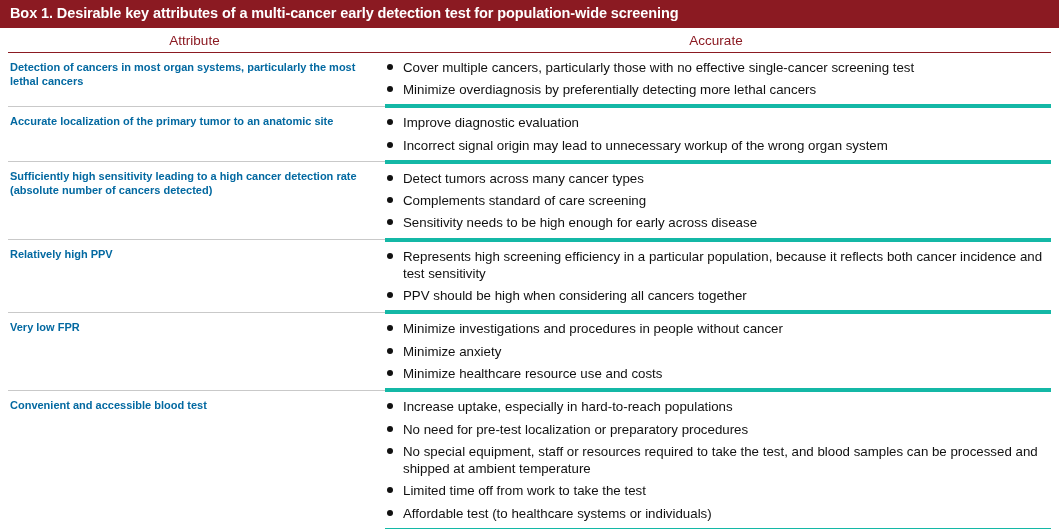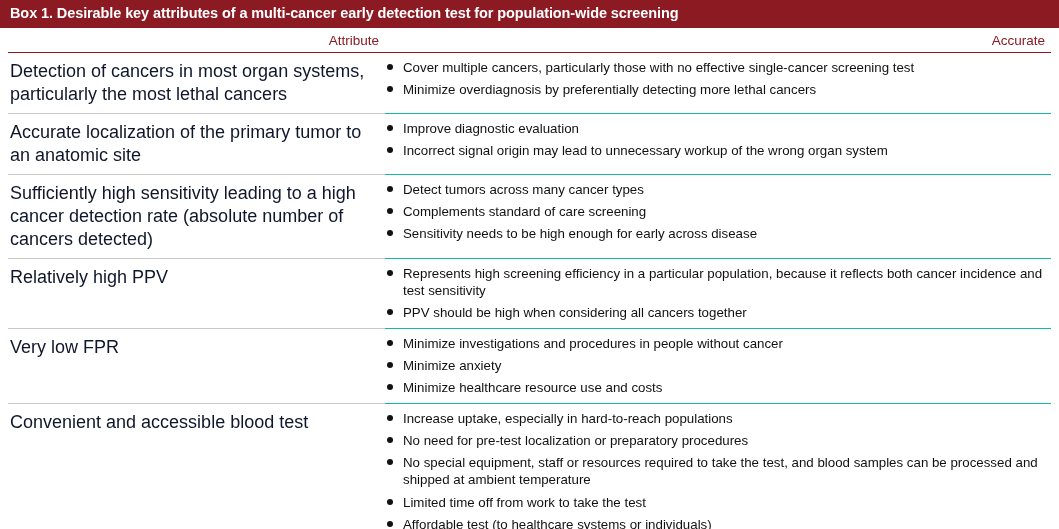--- a/index.html
+++ b/index.html
@@ -34,40 +34,41 @@
     box-sizing: border-box;
   }
   table.box-table {
     width: 100%;
     border-collapse: collapse;
     table-layout: fixed;
   }
   table.box-table col.c1 { width: 377px; }
   table.box-table col.c2 { width: auto; }
   th.colhead {
-    text-align: right;
+    text-align: center;
     font-weight: normal;
     font-size: 13.5px;
     color: #8b1a22;
     padding: 5px 6px 4px 2px;
     border-bottom: 1.5px solid #8b1a22;
     vertical-align: bottom;
   }
   td.attr {
     vertical-align: top;
-    font-size: 18px;
-    color: #0f172a;
+    font-size: 11px;
+    color: #0369a1;
     padding: 7px 14px 7px 2px;
     line-height: 1.28;
     border-bottom: 1px solid #c9c9c9;
+    font-weight: bold;
   }
   td.impacts {
     vertical-align: top;
     padding: 6px 2px 6px 0px;
-    border-bottom: 1px solid #14b8a6;
+    border-bottom: 4px solid #14b8a6;
   }
   tr.lastrow td.attr, tr.lastrow td.impacts {
     border-bottom: 1.5px solid #8b1a22;
   }
   ul.impact-list {
     list-style: none;
     margin: 0;
     padding: 0;
   }
   ul.impact-list li {

